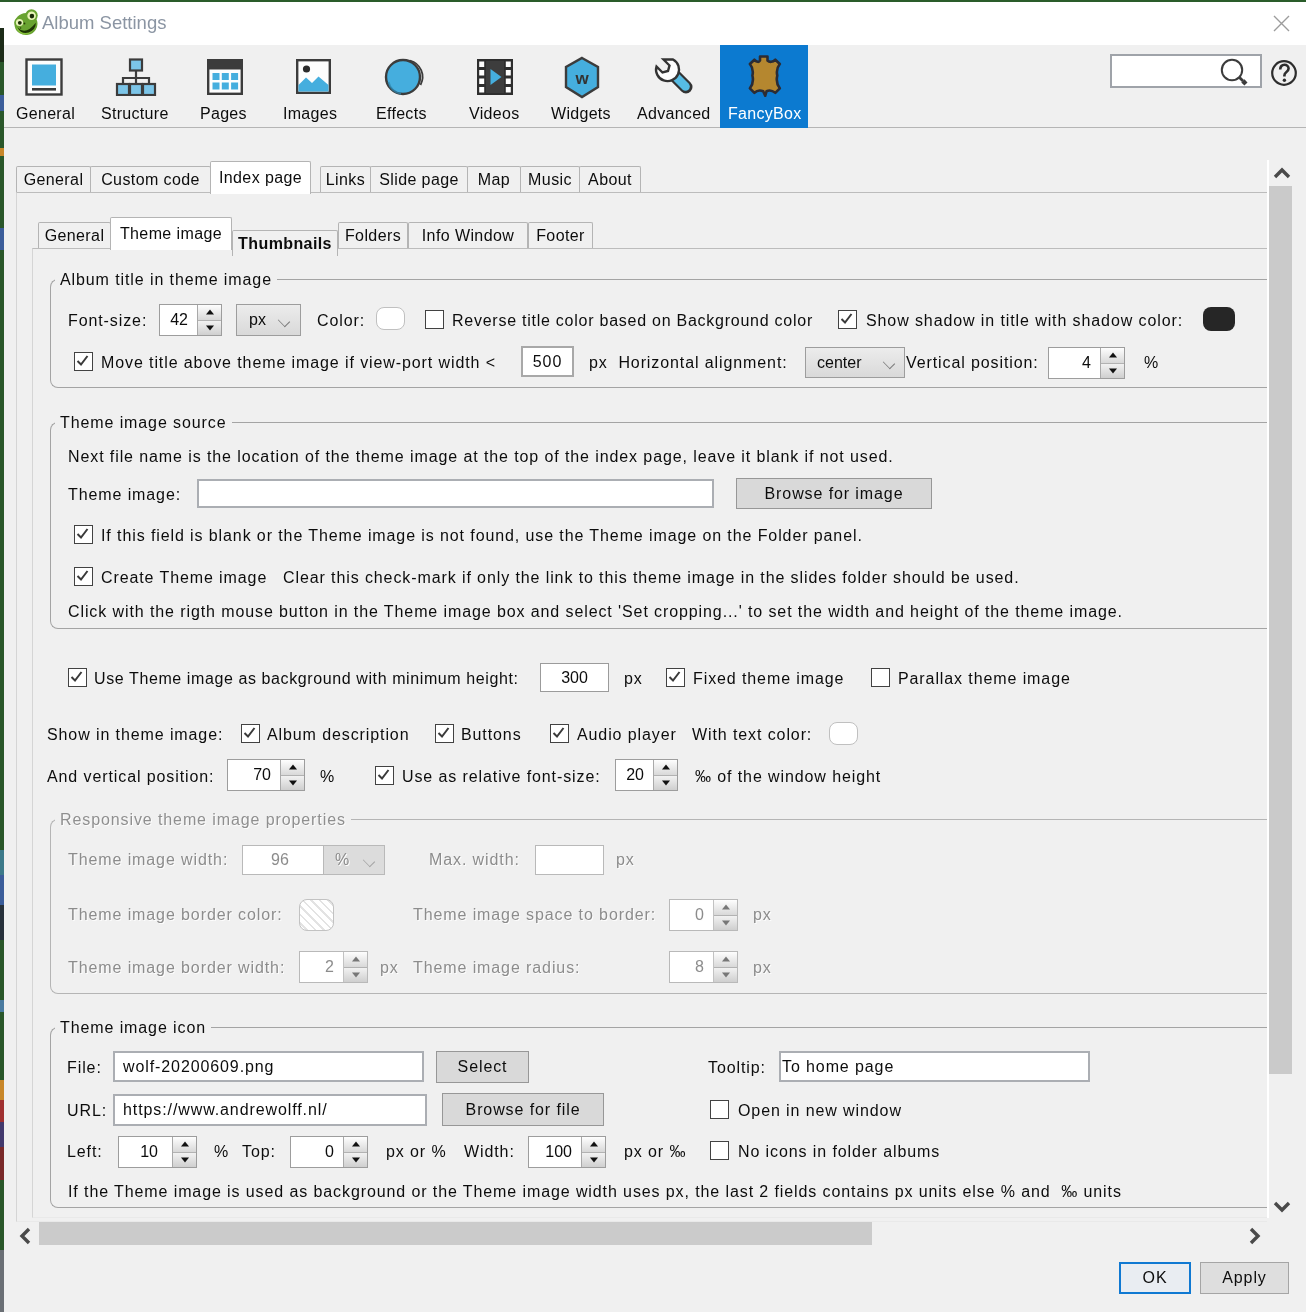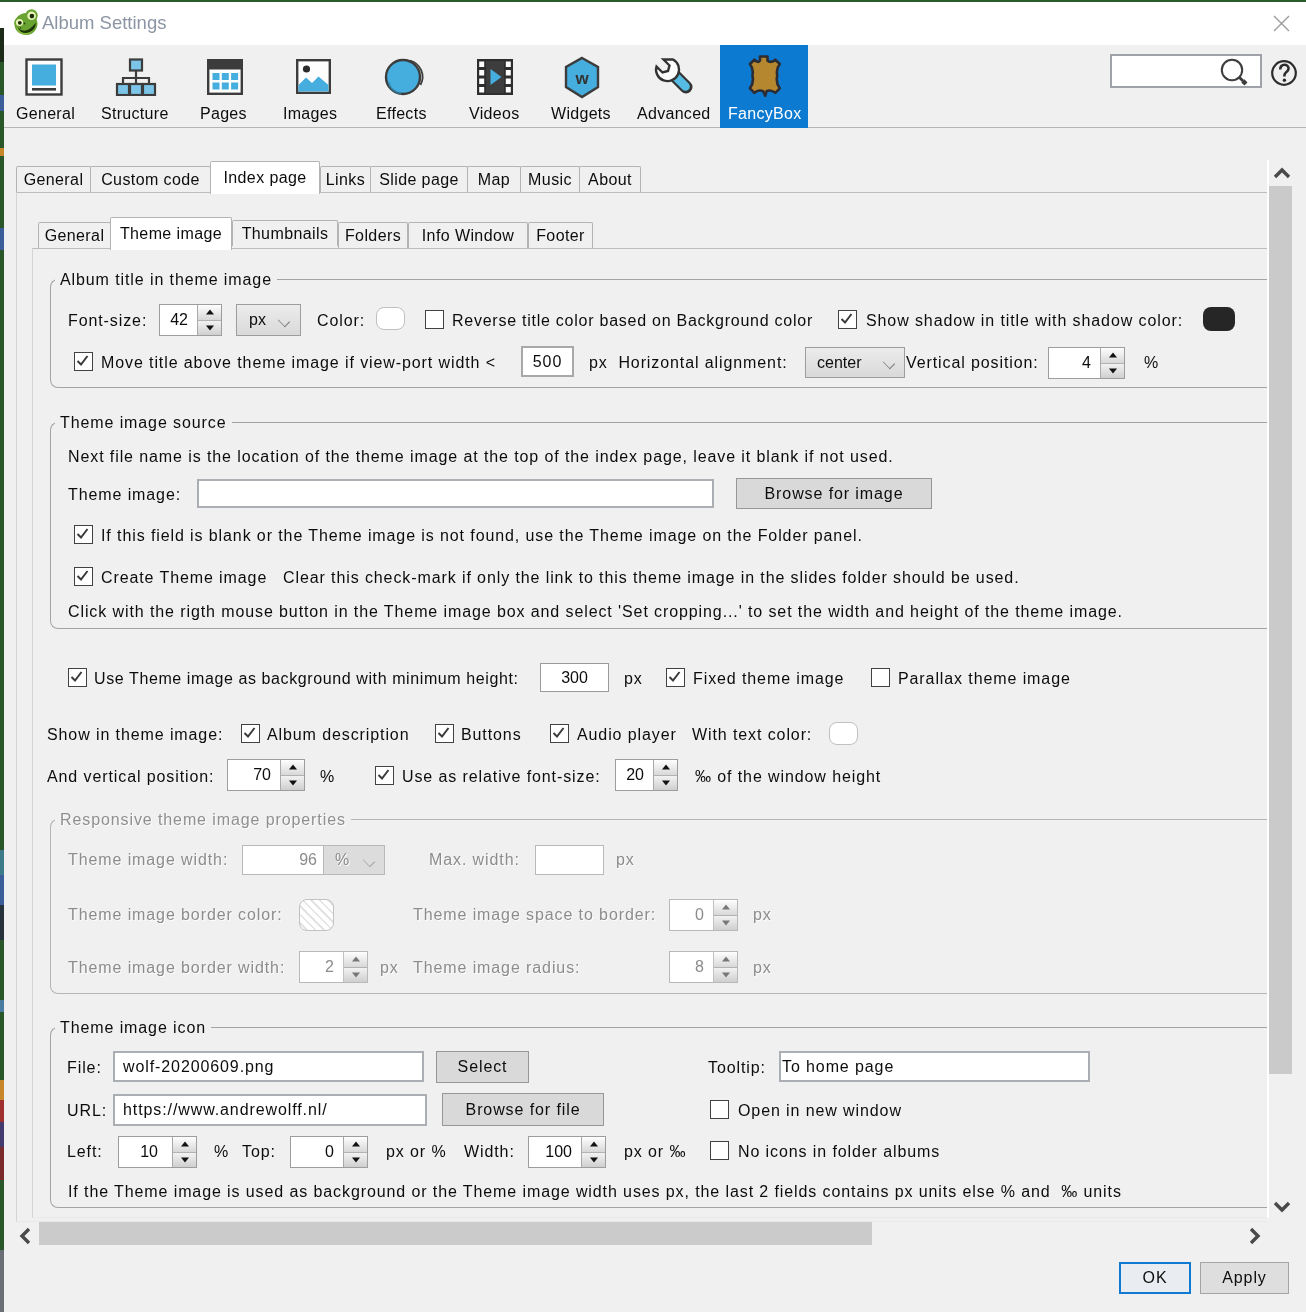--- a/index.html
+++ b/index.html
@@ -156,27 +156,27 @@
 
   <div class="abs" style="left:16px;top:192px;width:1251px;height:1030px;border:1px solid #bcbcbc;border-right:none;border-left-color:#d5d5d5;border-bottom-color:#e9e9e9;box-sizing:border-box;"></div>
   <div id="tabs1">
     <div class="tab" style="left:16px;top:166px;width:75px;height:26px;">General</div>
     <div class="tab" style="left:90px;top:166px;width:121px;height:26px;">Custom code</div>
     <div class="tab" style="left:320px;top:166px;width:51px;height:26px;">Links</div>
     <div class="tab" style="left:370px;top:166px;width:98px;height:26px;">Slide page</div>
     <div class="tab" style="left:467px;top:166px;width:54px;height:26px;">Map</div>
     <div class="tab" style="left:520px;top:166px;width:60px;height:26px;">Music</div>
     <div class="tab" style="left:579px;top:166px;width:62px;height:26px;">About</div>
-    <div class="tab tabsel" style="left:210px;top:161px;width:110px;height:33px;">Index page</div>
+    <div class="tab tabsel" style="left:210px;top:161px;width:101px;height:33px;">Index page</div>
   </div>
 
   <div class="abs" style="left:32px;top:248px;width:1235px;height:970px;border:1px solid #bcbcbc;border-right:none;border-left-color:#d5d5d5;border-bottom-color:#e9e9e9;box-sizing:border-box;"></div>
   <div id="tabs2">
     <div class="tab" style="left:38px;top:222px;width:73px;height:26px;">General</div>
-    <div class="tab" style="left:232px;top:220px;width:106px;height:26px;">Thumbnails</div>
+    <div class="tab" style="left:232px;top:230px;width:106px;height:26px;font-weight:bold;">Thumbnails</div>
     <div class="tab" style="left:338px;top:222px;width:70px;height:26px;">Folders</div>
     <div class="tab" style="left:408px;top:222px;width:120px;height:26px;">Info Window</div>
     <div class="tab" style="left:528px;top:222px;width:65px;height:26px;">Footer</div>
     <div class="tab tabsel" style="left:110px;top:217px;width:122px;height:33px;">Theme image</div>
   </div>
   <div id="content">
 
     <div class="grp" style="left:50px;top:279px;width:1217px;height:109px;"></div>
     <div class="leg" style="left:55px;top:270px;">Album title in theme image</div>
     <div class="t" style="left:68px;top:311px;">Font-size:</div>
@@ -312,21 +312,21 @@
           <div class="bd">
             <div class="tri-d"></div>
           </div>
         </div>
       </div>
     <div class="t" style="left:695px;top:767px;">‰ of the window height</div>
 
     <div class="grp" style="left:50px;top:819px;width:1217px;height:175px;border-color:#b5b5b5;"></div>
     <div class="leg gray" style="left:55px;top:810px;color:#8f8f8f;">Responsive theme image properties</div>
     <div class="t gray" style="left:68px;top:850px;">Theme image width:</div>
-    <div class="fld1 gray" style="left:242px;top:845px;width:86px;height:30px;border-color:#b9b9b9;text-align:right;line-height:28px;padding-right:10px;box-sizing:border-box;">96</div>
+    <div class="fld1 gray" style="left:242px;top:845px;width:86px;height:30px;border-color:#b9b9b9;text-align:center;line-height:28px;padding-right:10px;box-sizing:border-box;">96</div>
     <div class="dd gray" style="left:323px;top:845px;width:62px;height:30px;padding-left:11px;background:#dcdcdc;border-color:#b9b9b9;">%<div class="chev" style="position:absolute;right:10px;top:10px;border-color:#a5a5a5;"></div></div>
     <div class="t gray" style="left:429px;top:850px;">Max. width:</div>
     <div class="fld1" style="left:535px;top:845px;width:69px;height:30px;border-color:#b9b9b9;"></div>
     <div class="t gray" style="left:616px;top:850px;">px</div>
     <div class="t gray" style="left:68px;top:905px;">Theme image border color:</div>
     <div class="abs" style="left:299px;top:899px;width:35px;height:32px;border:1px solid #c2c2c2;border-radius:8px;box-sizing:border-box;background:repeating-linear-gradient(45deg,#fff,#fff 4px,#e3e3e3 4px,#e3e3e3 6px);"></div>
     <div class="t gray" style="left:413px;top:905px;">Theme image space to border:</div>
     <div class="spin dis" style="left:669px;top:899px;width:69px;height:32px;border-color:#b9b9b9;">
         <div class="val gray" style="padding-right:9px;">0</div>
         <div class="btns" style="border-color:#c2c2c2;">

